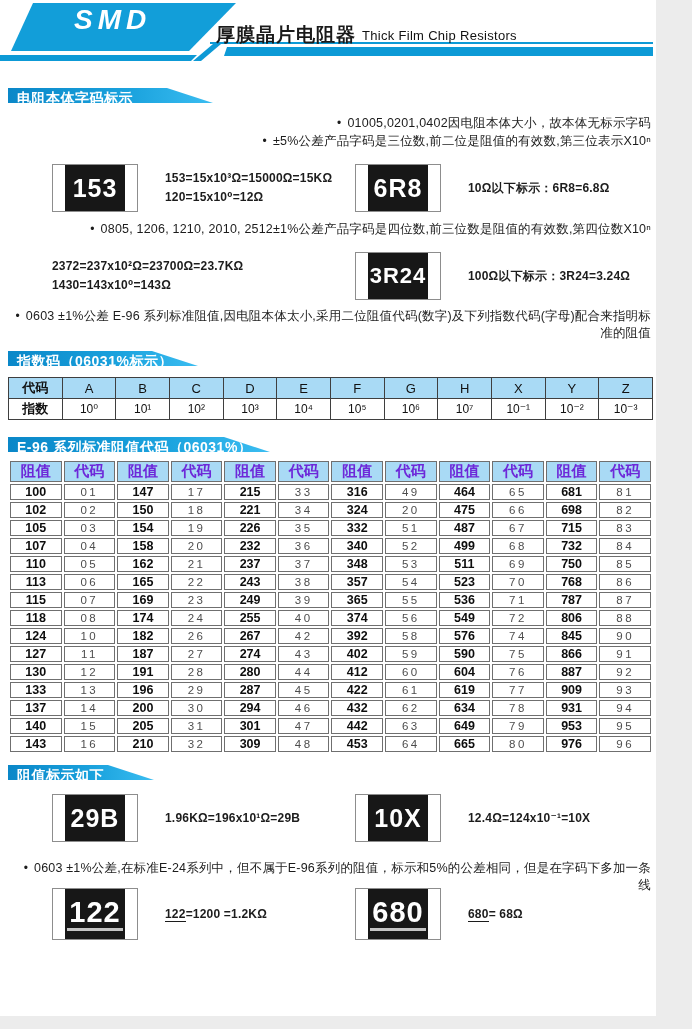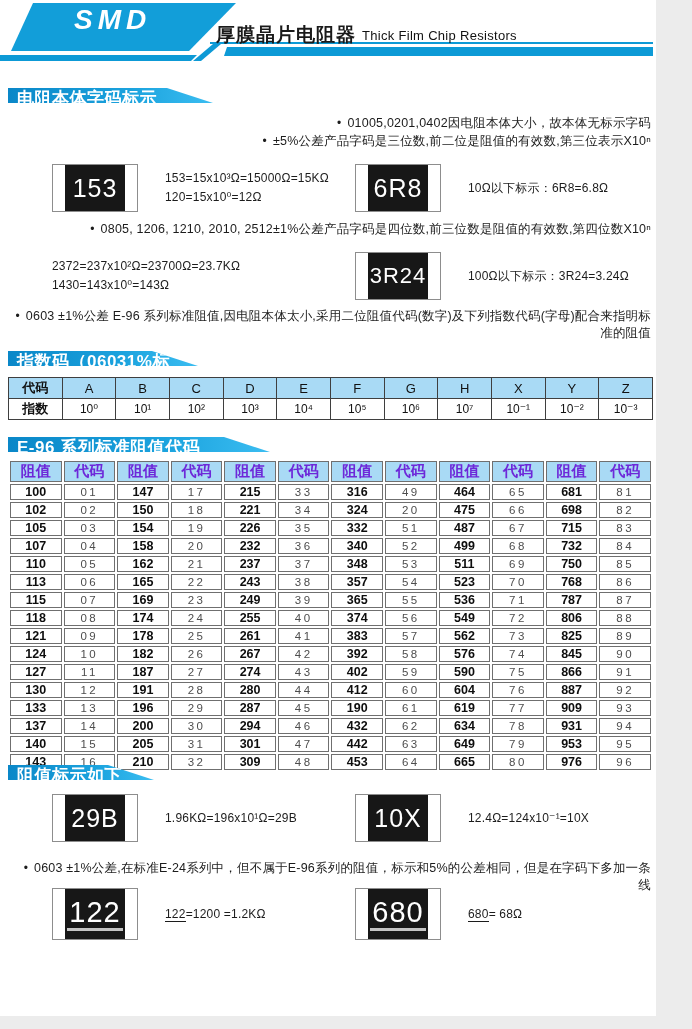--- a/index.html
+++ b/index.html
@@ -17,21 +17,21 @@
   .logo-text{
     position:absolute;left:74px;top:4px;width:160px;
     font-size:28px;font-weight:bold;font-style:italic;color:#ffffff;letter-spacing:5px;
   }
   .title-cn{position:absolute;left:216px;top:22px;font-size:19px;font-weight:bold;color:#1a1a1a;letter-spacing:1px;}
   .title-en{position:absolute;left:362px;top:28px;font-size:13px;color:#111111;letter-spacing:0.3px;}
 
   
   .banner{
     position:absolute;left:8px;height:15px;line-height:21px;box-sizing:border-box;
-    padding-left:9px;color:#ffffff;font-size:17px;font-weight:bold;letter-spacing:0.5px;
+    padding-left:9px;color:#ffffff;font-size:14px;font-weight:bold;letter-spacing:0.5px;
     background:linear-gradient(90deg,#0a87c8 0%,#1ba3de 60%,#3bbdf1 100%);
     clip-path:polygon(0 0,calc(100% - 46px) 0,100% 100%,0 100%);
   }
   .b1{top:88px;width:205px;}
   .b2{top:351px;width:190px;}
   .b3{top:437px;width:262px;}
   .b4{top:765px;width:146px;}
 
   
   .bullet{position:absolute;left:11px;width:640px;font-size:12.5px;color:#1c1c1c;letter-spacing:0.2px;text-align:right;}
@@ -41,21 +41,21 @@
   .bu3{top:221px;}
   .bu4{top:308px;}
   .bu5{top:860px;}
 
   
   .ex-row{position:absolute;left:52px;width:604px;height:52px;display:flex;align-items:center;}
   .r1{top:162px;}
   .r2{top:250px;}
   .r3{top:792px;}
   .r4{top:888px;}
-  .ex-group{display:flex;align-items:center;gap:27px;}
+  .ex-group{display:flex;align-items:center;gap:27px;font-weight:bold;}
   .ex-group.g1{flex:0 0 303px;box-sizing:border-box;}
   .chip{
     flex:0 0 auto;width:86px;height:48px;box-sizing:border-box;
     border:1px solid #8d8d8d;background:#ffffff;display:flex;
   }
   .chip.tall{height:52px;}
   .cap{flex:0 0 12px;background:#ffffff;}
   .chip-body{
     flex:1;background:#171717;color:#ffffff;display:flex;align-items:center;justify-content:center;
     font-size:25px;letter-spacing:1px;
@@ -326,34 +326,20 @@
         <td class="val">255</td>
         <td class="code">40</td>
         <td class="val">374</td>
         <td class="code">56</td>
         <td class="val">549</td>
         <td class="code">72</td>
         <td class="val">806</td>
         <td class="code">88</td>
       </tr>
       <tr>
-        <td class="val">121</td>
-        <td class="code">09</td>
-        <td class="val">178</td>
-        <td class="code">25</td>
-        <td class="val">261</td>
-        <td class="code">41</td>
-        <td class="val">383</td>
-        <td class="code">57</td>
-        <td class="val">562</td>
-        <td class="code">73</td>
-        <td class="val">825</td>
-        <td class="code">89</td>
-      </tr>
-      <tr>
         <td class="val">124</td>
         <td class="code">10</td>
         <td class="val">182</td>
         <td class="code">26</td>
         <td class="val">267</td>
         <td class="code">42</td>
         <td class="val">392</td>
         <td class="code">58</td>
         <td class="val">576</td>
         <td class="code">74</td>
@@ -388,21 +374,21 @@
         <td class="val">887</td>
         <td class="code">92</td>
       </tr>
       <tr>
         <td class="val">133</td>
         <td class="code">13</td>
         <td class="val">196</td>
         <td class="code">29</td>
         <td class="val">287</td>
         <td class="code">45</td>
-        <td class="val">190</td>
+        <td class="val">422</td>
         <td class="code">61</td>
         <td class="val">619</td>
         <td class="code">77</td>
         <td class="val">909</td>
         <td class="code">93</td>
       </tr>
       <tr>
         <td class="val">137</td>
         <td class="code">14</td>
         <td class="val">200</td>

